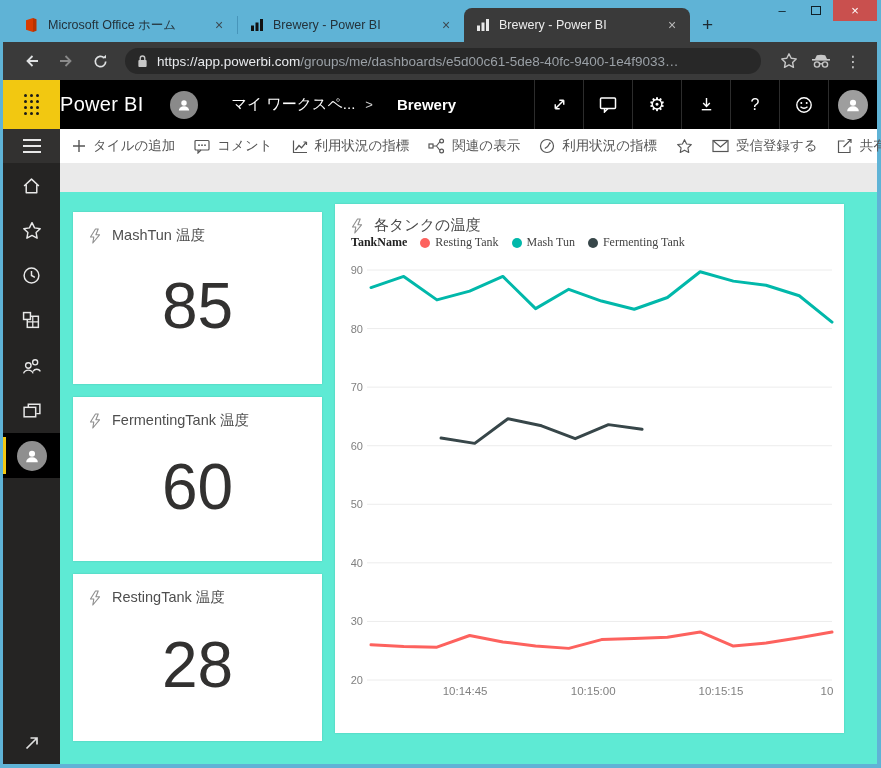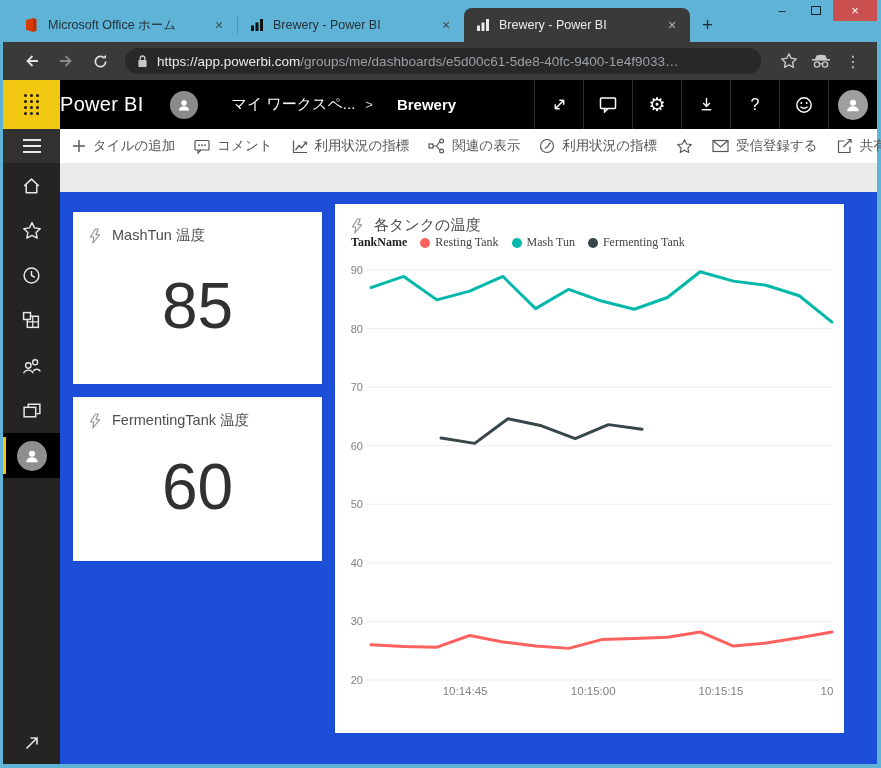--- a/index.html
+++ b/index.html
@@ -62,21 +62,21 @@
   .navitem{height:45px;display:flex;align-items:center;justify-content:center;color:#e8e8e8;position:relative;}
   .navitem.selected{background:#000;}
   .navitem.selected::before{content:"";position:absolute;left:0;top:4px;bottom:4px;width:3px;background:#F2C811;}
   .expand-corner{position:absolute;bottom:12px;left:0;width:57px;display:flex;justify-content:center;color:#e0e0e0;}
 
   .content{flex:1;display:flex;flex-direction:column;min-width:0;gap:29px;}
   .abar{height:34px;background:#fff;display:flex;align-items:center;gap:19px;padding:0 14px 0 12px;flex:none;}
   .abar-item{display:flex;align-items:center;gap:7px;color:#565656;font-size:13.5px;white-space:nowrap;}
   .abar-item svg{flex:none;}
 
-  .dashboard{flex:1;position:relative;background:#1d4ed8;overflow:hidden;}
+  .dashboard{flex:1;position:relative;background:#5eead4;overflow:hidden;}
   .card{position:absolute;background:#fff;box-shadow:0 0 2px rgba(0,0,0,.14);}
   .tile{display:flex;flex-direction:column;padding:14px 16px;}
   .tile-head{display:flex;align-items:center;gap:11px;color:#4f4f4f;font-size:14.5px;}
   .tile-head svg{color:#8f8f8f;flex:none;}
   .tile-value{flex:1;display:flex;align-items:center;justify-content:center;font-size:64px;font-weight:300;
               color:#323130;padding-bottom:4px;}
   .chartcard{padding:12px 10px 6px 10px;display:flex;flex-direction:column;}
   .chart-head{display:flex;align-items:center;gap:11px;color:#4a4a4a;font-size:15px;padding-left:6px;}
   .chart-head svg{color:#8f8f8f;flex:none;}
   .legend{display:flex;align-items:center;gap:13px;margin:0 0 2px 6px;font-size:12px;color:#444;font-family:Liberation Serif, serif;}
@@ -382,20 +382,29 @@
         <div class="card tile" style="left:13px;top:205px;width:249px;height:164px;">
           <div class="tile-head">
             <svg width="12" height="16" viewBox="0 0 12 16">
               <path d="M6.5 1 L1.5 9 H4.8 L3.8 15 L10.5 6.8 H6.9 L9.2 1 Z" stroke="currentColor" stroke-width="1.1" fill="none" stroke-linejoin="round"></path>
             </svg>
             <span>FermentingTank 温度</span>
           </div>
           <div class="tile-value">60</div>
         </div>
 
+        <div class="card tile" style="left:13px;top:382px;width:249px;height:167px;">
+          <div class="tile-head">
+            <svg width="12" height="16" viewBox="0 0 12 16">
+              <path d="M6.5 1 L1.5 9 H4.8 L3.8 15 L10.5 6.8 H6.9 L9.2 1 Z" stroke="currentColor" stroke-width="1.1" fill="none" stroke-linejoin="round"></path>
+            </svg>
+            <span>RestingTank 温度</span>
+          </div>
+          <div class="tile-value">28</div>
+        </div>
 
         <div class="card chartcard" style="left:275px;top:12px;width:509px;height:529px;">
           <div class="chart-head">
             <svg width="12" height="16" viewBox="0 0 12 16">
               <path d="M6.5 1 L1.5 9 H4.8 L3.8 15 L10.5 6.8 H6.9 L9.2 1 Z" stroke="currentColor" stroke-width="1.1" fill="none" stroke-linejoin="round"></path>
             </svg>
             <span>各タンクの温度</span>
           </div>
           <div class="legend">
             <span class="legend-title">TankName</span>

